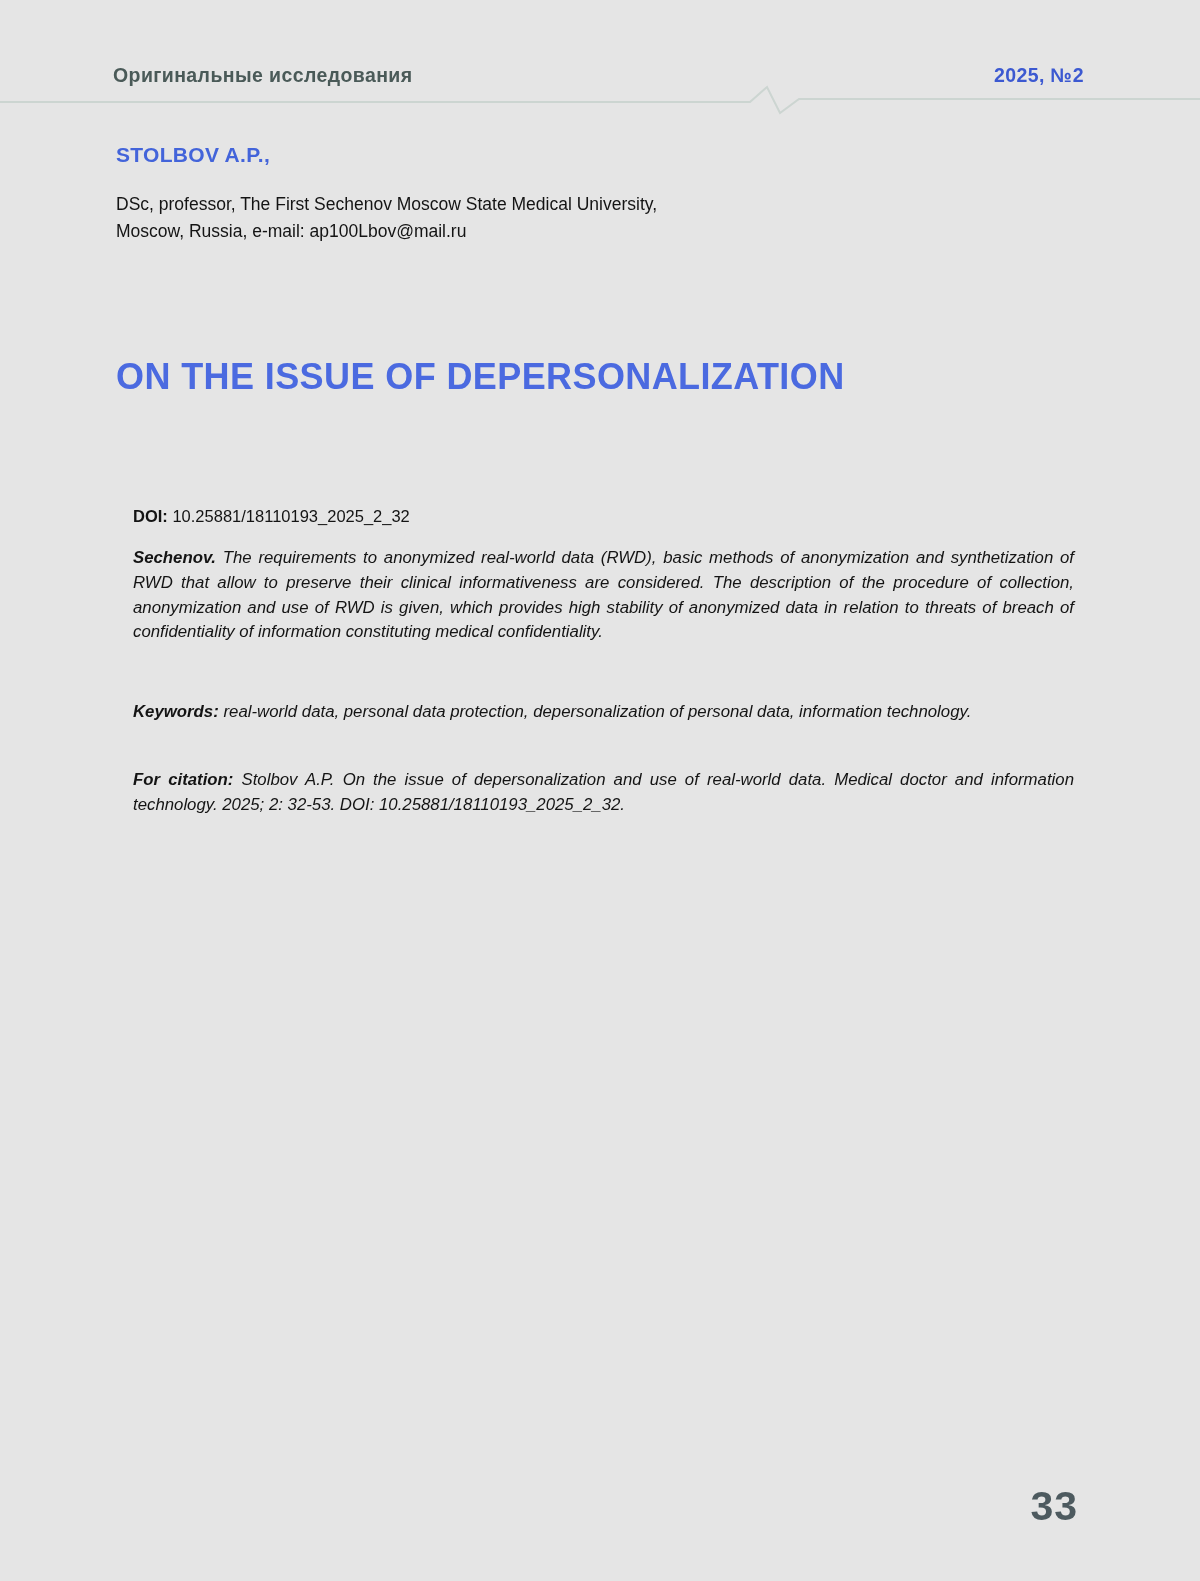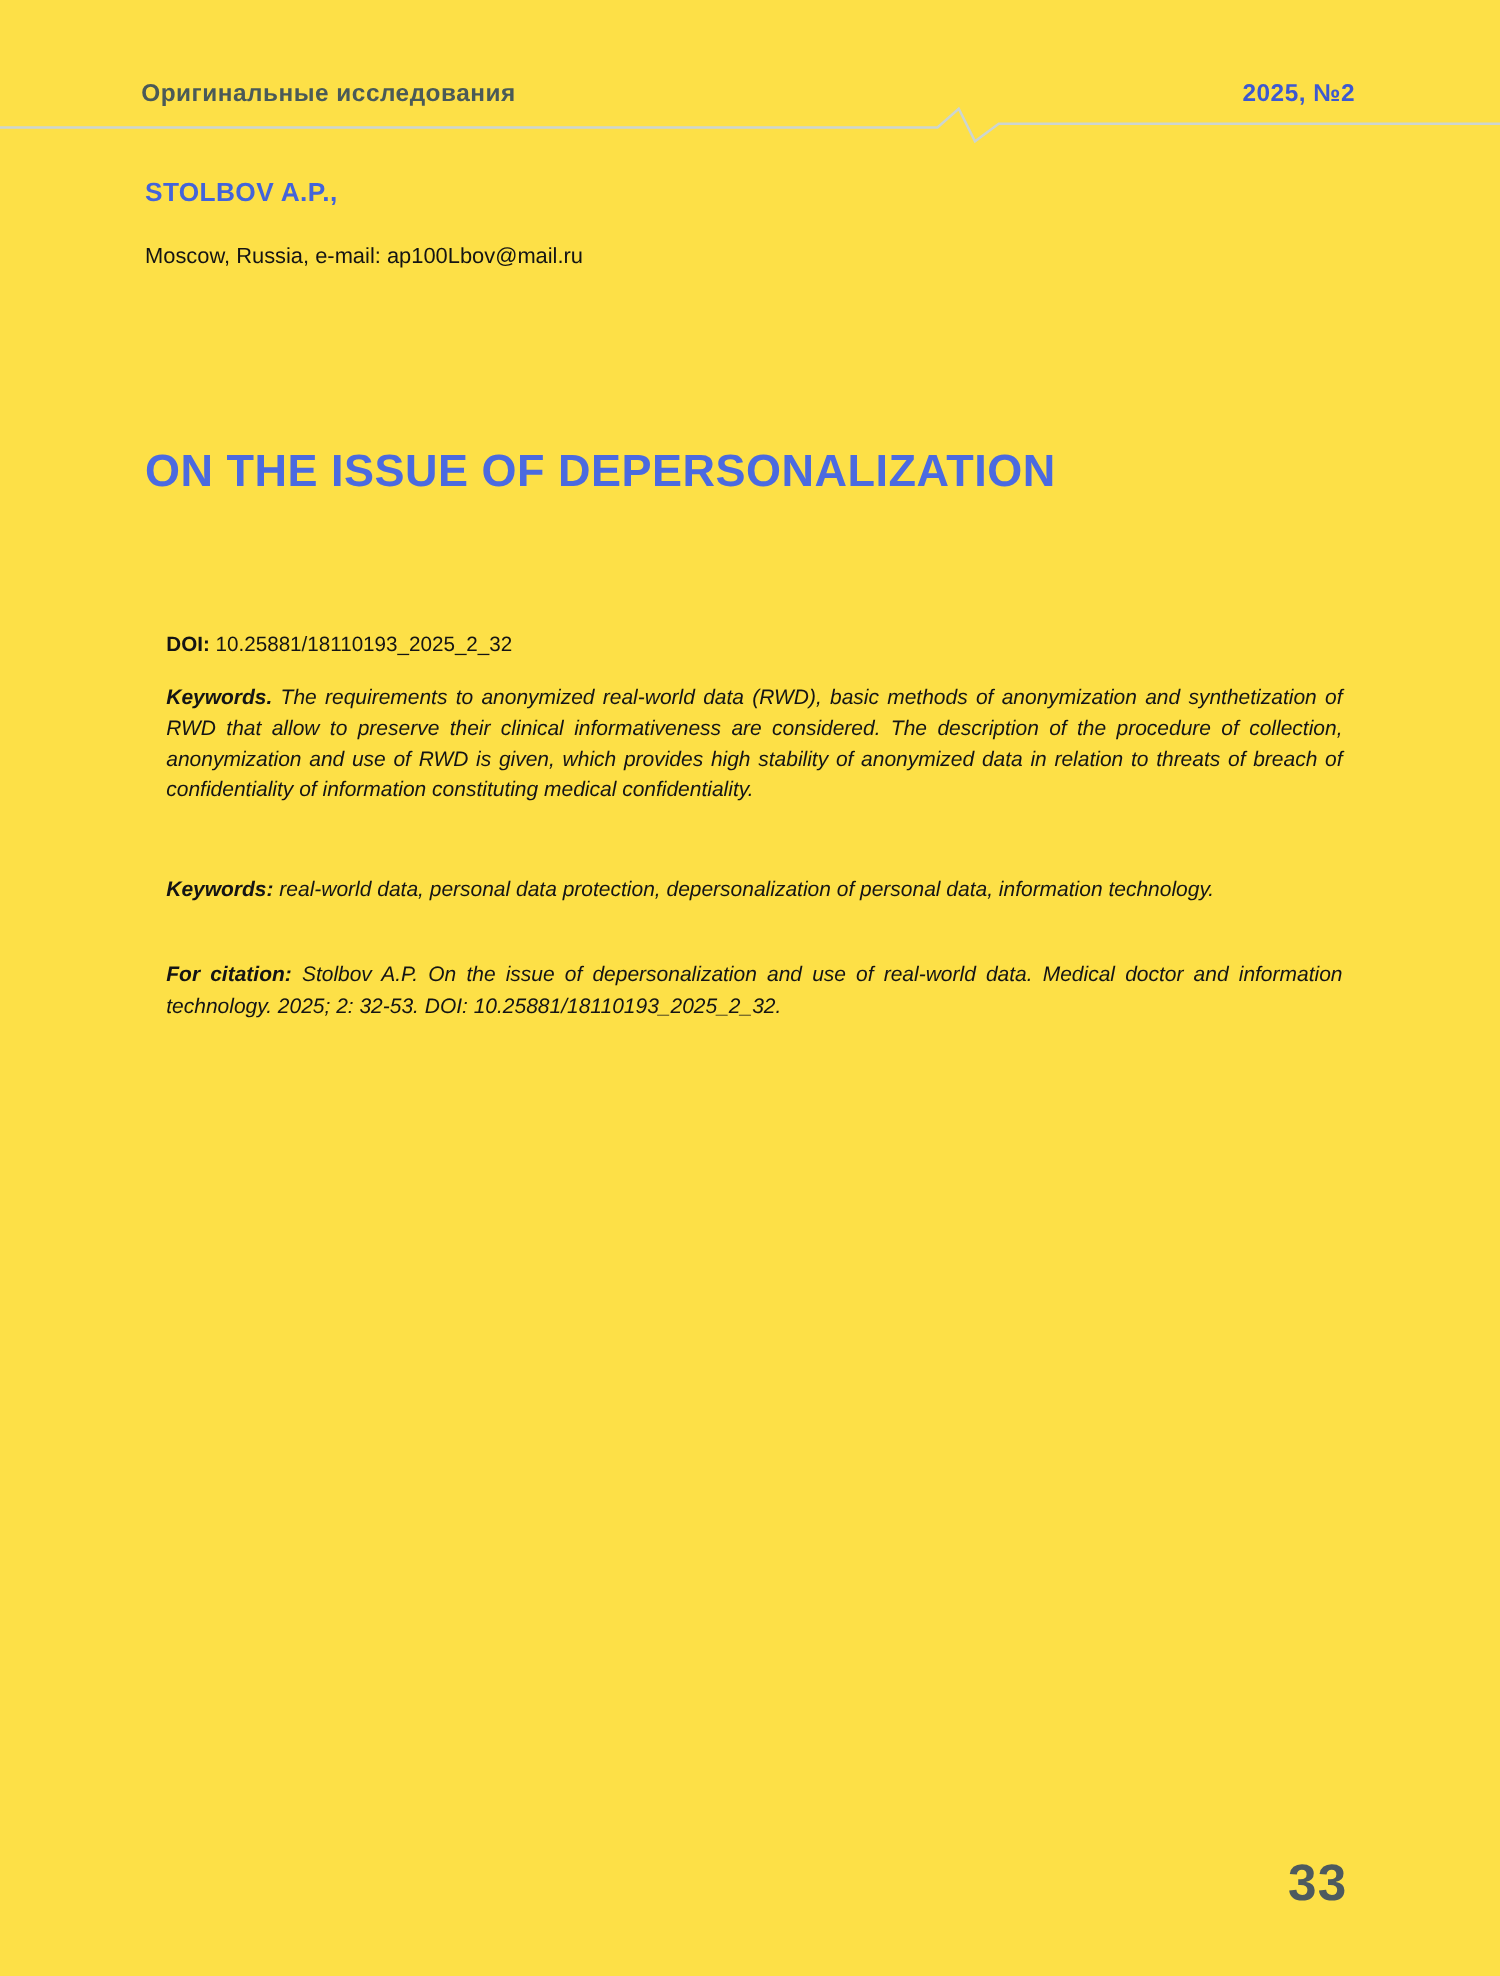--- a/index.html
+++ b/index.html
@@ -1,19 +1,19 @@
 <!DOCTYPE html>
 <html><head>
 <meta charset="utf-8">
 <style>
   html,body{margin:0;padding:0;background:#ffffff;}
   .page{
     position:relative;
     width:1200px;height:1581px;
-    background:#fde047;
+    background:#e5e5e5;
     font-family:"Liberation Sans", sans-serif;
     color:#1b1b1b;
     overflow:hidden;
   }
   
   .header{
     position:absolute;top:64px;left:113px;right:116px;
     display:flex;justify-content:space-between;align-items:baseline;
   }
   .header-left{
@@ -68,34 +68,35 @@
     <span class="header-left">Оригинальные исследования</span>
     <span class="header-right">2025, №2</span>
   </div>
 
   <svg class="rule-svg" viewBox="0 0 1200 40" preserveAspectRatio="none" aria-hidden="true">
     <polyline points="0,22 750,22 767,7 780,33 799,19 1200,19" fill="none" stroke-width="2" stroke="#ccd5d1"></polyline>
   </svg>
 
   <div class="author">
     <p class="author-name">STOLBOV A.P.,</p>
+    <p class="author-line">DSc, professor, The First Sechenov Moscow State Medical University,</p>
     <p class="author-line">Moscow, Russia, e-mail: ap100Lbov@mail.ru</p>
   </div>
 
   <div class="title">
     <div>ON THE ISSUE OF DEPERSONALIZATION</div>
   </div>
 
   <p class="doi">
     <span class="lbl">DOI:</span>
     <span>10.25881/18110193_2025_2_32</span>
   </p>
 
   <p class="para abstract">
-    <span class="lbl">Keywords.</span>
+    <span class="lbl">Sechenov.</span>
     <span>The requirements to anonymized real-world data (RWD), basic methods of anonymization and synthetization of RWD that allow to preserve their clinical informativeness are considered. The description of the procedure of collection, anonymization and use of RWD is given, which provides high stability of anonymized data in relation to threats of breach of confidentiality of information constituting medical confidentiality.</span>
   </p>
 
   <p class="para keywords">
     <span class="lbl">Keywords:</span>
     <span>real-world data, personal data protection, depersonalization of personal data, information technology.</span>
   </p>
 
   <p class="para citation">
     <span class="lbl">For citation:</span>

